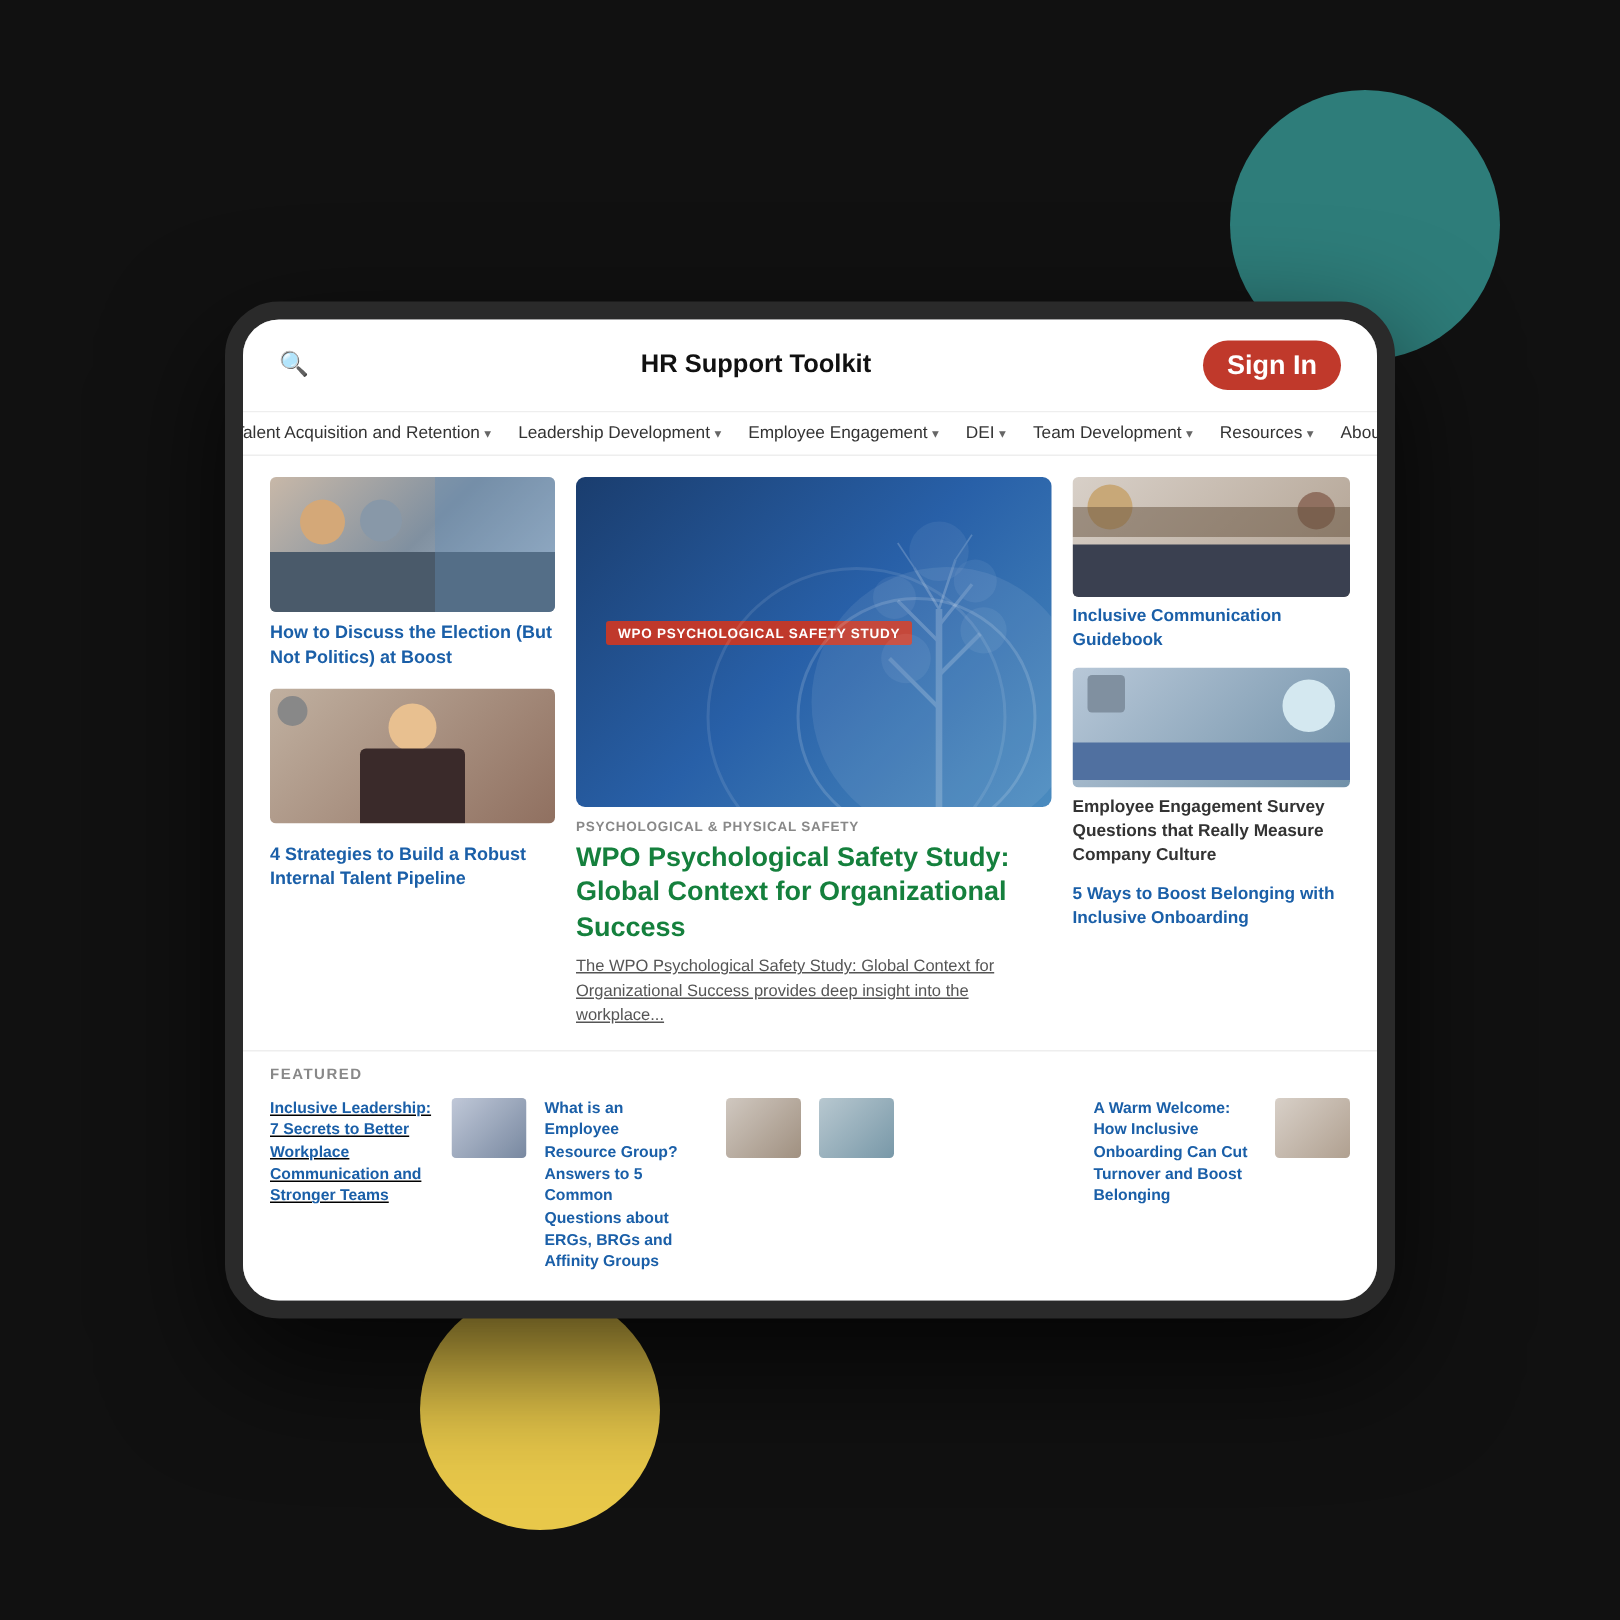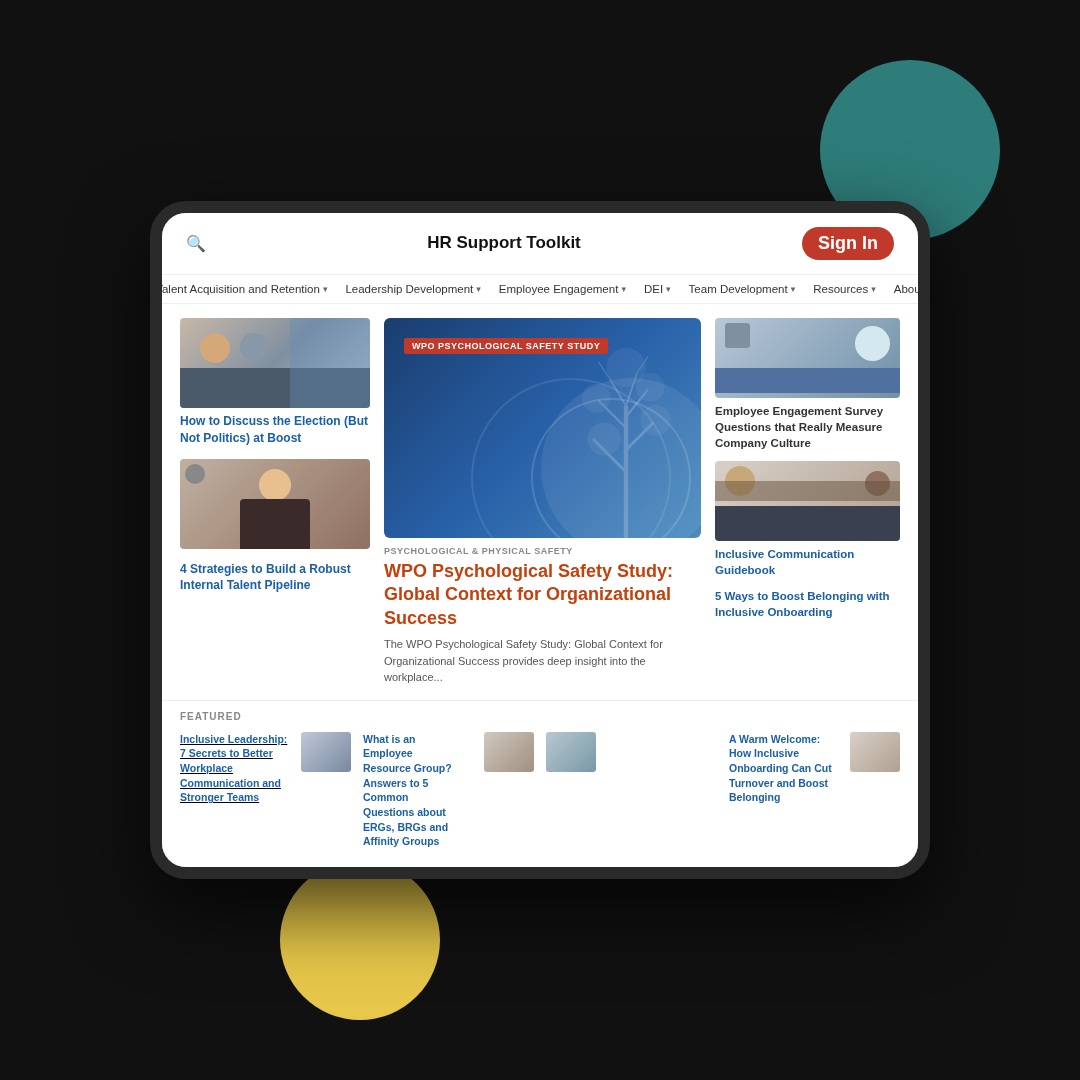--- a/index.html
+++ b/index.html
@@ -151,20 +151,21 @@
     }
     .hero-banner {
       width: 100%;
       height: 220px;
       background: linear-gradient(135deg, #1a3d6e 0%, #2860a8 50%, #4a8bbf 100%);
       border-radius: 6px;
       position: relative;
       overflow: hidden;
       display: flex;
       flex-direction: column;
+      justify-content: center;
       padding: 20px;
     }
     .hero-label {
       background: #c0392b;
       color: #fff;
       font-size: 9px;
       font-weight: 800;
       padding: 3px 8px;
       border-radius: 2px;
       letter-spacing: 0.5px;
@@ -182,27 +183,28 @@
     .category-tag {
       font-size: 9px;
       font-weight: 700;
       color: #888;
       letter-spacing: 0.5px;
       text-transform: uppercase;
     }
     .main-article-title {
       font-size: 18px;
       font-weight: 700;
-      color: #c2410c;
+      color: #15803d;
       line-height: 1.3;
     }
     .main-article-desc {
       font-size: 11px;
       color: #555;
       line-height: 1.5;
+      text-decoration: underline;
     }
 
     
     .right-col {
       display: flex;
       flex-direction: column;
       gap: 10px;
     }
     .right-img-placeholder {
       width: 100%;
@@ -383,42 +385,42 @@
           <div class="category-tag" style="margin-bottom:4px;">PSYCHOLOGICAL &amp; PHYSICAL SAFETY</div>
           <div class="main-article-title" style="margin-bottom:6px;">WPO Psychological Safety Study: Global Context for Organizational Success</div>
           <div class="main-article-desc">The WPO Psychological Safety Study: Global Context for Organizational Success provides deep insight into the workplace...</div>
         </div>
       </div>
 
       <div class="right-col">
 
         <div style="cursor:pointer;">
           <div class="right-img-placeholder">
-            <div style="width:100%;height:100%;background:linear-gradient(135deg,#b8c8d8 0%,#7090a8 100%);position:relative;overflow:hidden;">
-              <div style="position:absolute;top:8px;right:10px;width:35px;height:35px;border-radius:50%;background:#d4e8f0;"></div>
-              <div style="position:absolute;top:5px;left:10px;width:25px;height:25px;border-radius:3px;background:#8090a0;"></div>
-              <div style="position:absolute;bottom:5px;left:0;right:0;height:25px;background:#5070a0;"></div>
-            </div>
-          </div>
-          <div class="right-article-title" style="margin-top:5px;">Employee Engagement Survey Questions that Really Measure Company Culture</div>
-        </div>
-
-        <div style="cursor:pointer;">
-          <div class="right-img-placeholder">
             <div style="width:100%;height:100%;background:linear-gradient(135deg,#d8d0c8 0%,#b0a090 100%);position:relative;overflow:hidden;">
               <div style="position:absolute;top:5px;left:10px;width:30px;height:30px;border-radius:50%;background:#c8a878;"></div>
               <div style="position:absolute;top:10px;right:10px;width:25px;height:25px;border-radius:50%;background:#907060;"></div>
               <div style="position:absolute;bottom:0;left:0;right:0;height:35px;background:#3a4050;"></div>
               <div style="position:absolute;top:20px;left:0;right:0;height:20px;background:rgba(100,80,60,0.5);"></div>
             </div>
           </div>
           <div class="right-article-title" style="margin-top:5px;font-weight:700;color:#1a5fa8;">Inclusive Communication Guidebook</div>
         </div>
 
         <div style="cursor:pointer;">
+          <div class="right-img-placeholder">
+            <div style="width:100%;height:100%;background:linear-gradient(135deg,#b8c8d8 0%,#7090a8 100%);position:relative;overflow:hidden;">
+              <div style="position:absolute;top:8px;right:10px;width:35px;height:35px;border-radius:50%;background:#d4e8f0;"></div>
+              <div style="position:absolute;top:5px;left:10px;width:25px;height:25px;border-radius:3px;background:#8090a0;"></div>
+              <div style="position:absolute;bottom:5px;left:0;right:0;height:25px;background:#5070a0;"></div>
+            </div>
+          </div>
+          <div class="right-article-title" style="margin-top:5px;">Employee Engagement Survey Questions that Really Measure Company Culture</div>
+        </div>
+
+        <div style="cursor:pointer;">
           <div class="right-article-title" style="font-weight:700;color:#1a5fa8;">5 Ways to Boost Belonging with Inclusive Onboarding</div>
         </div>
       </div>
     </div>
 
     <div class="featured-section">
       <div class="featured-label">FEATURED</div>
       <div class="featured-grid">
 
         <div class="featured-item" style="cursor:pointer;text-decoration:underline;">

